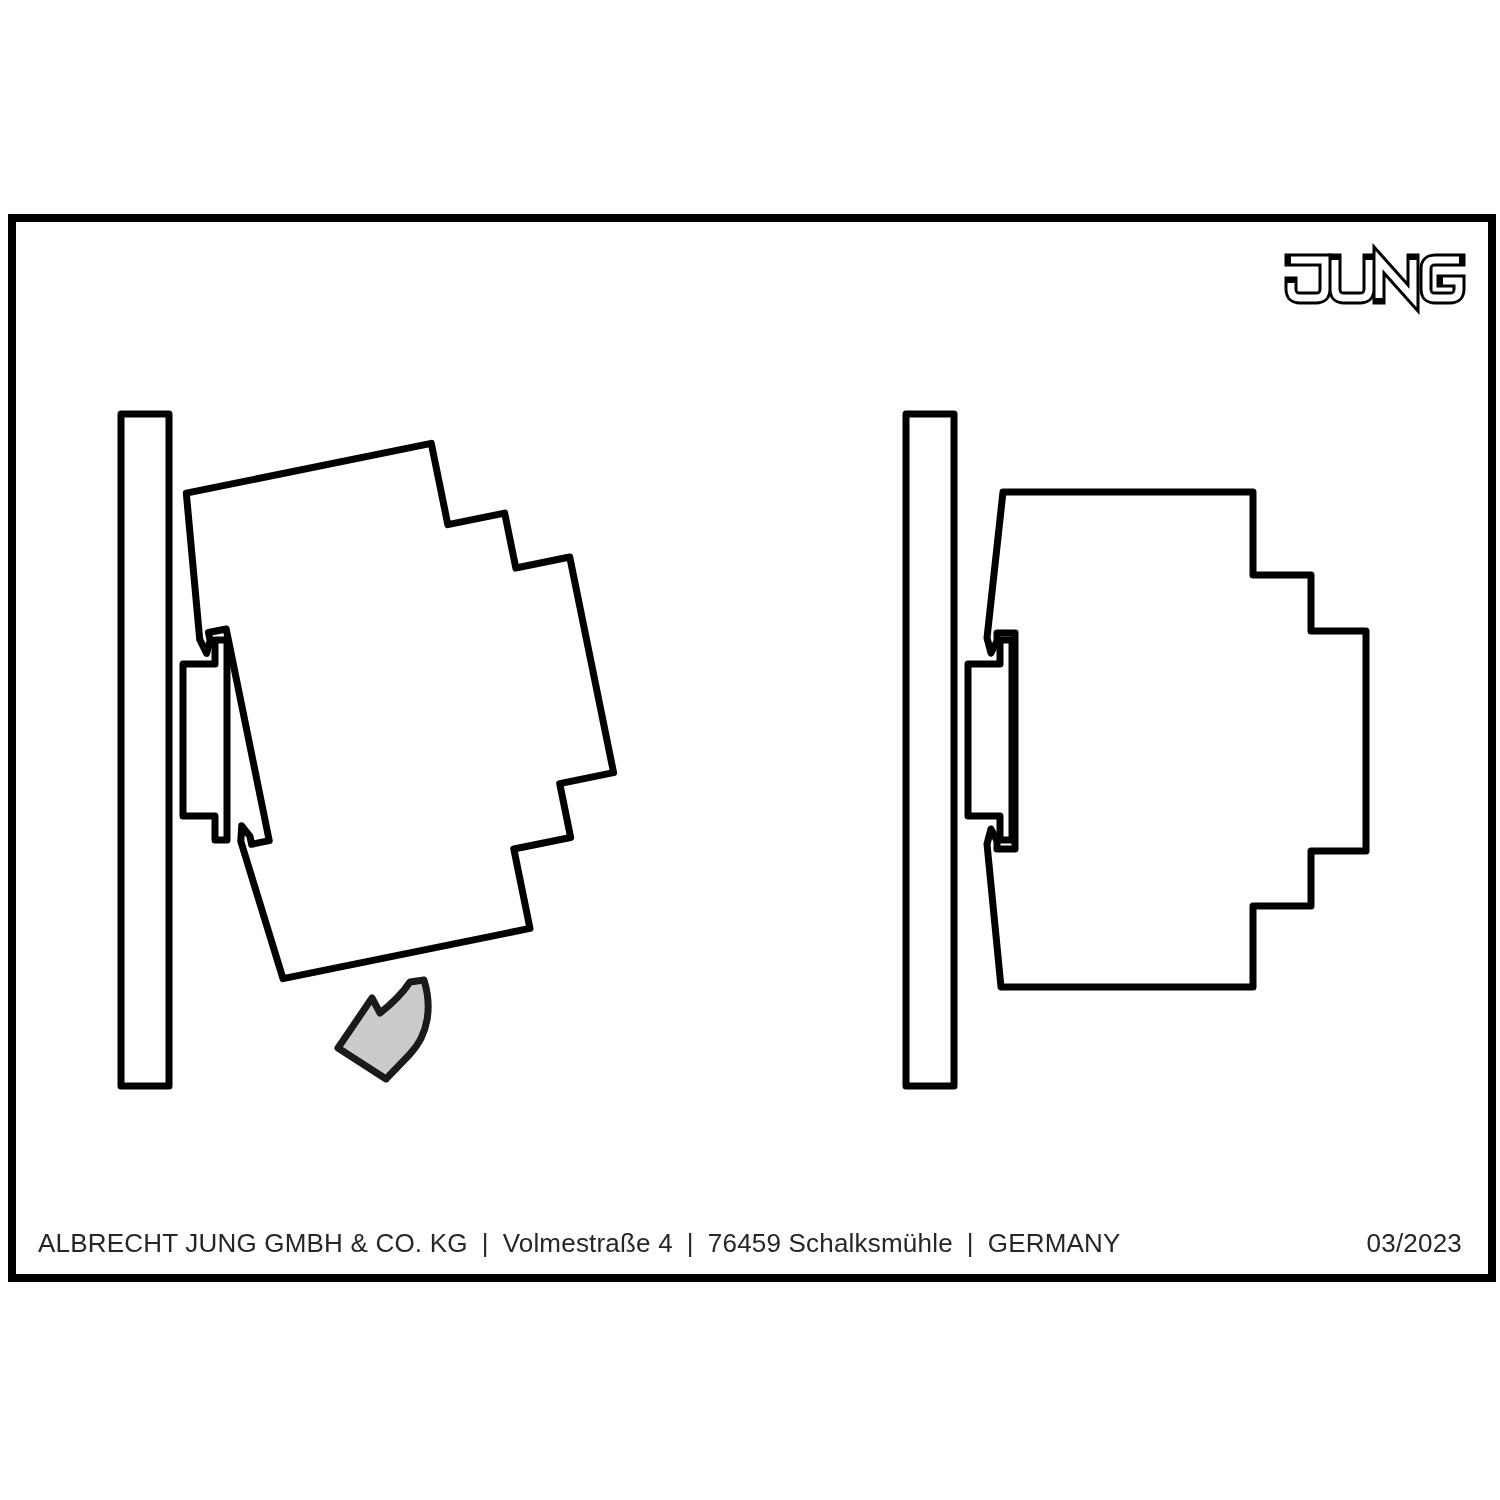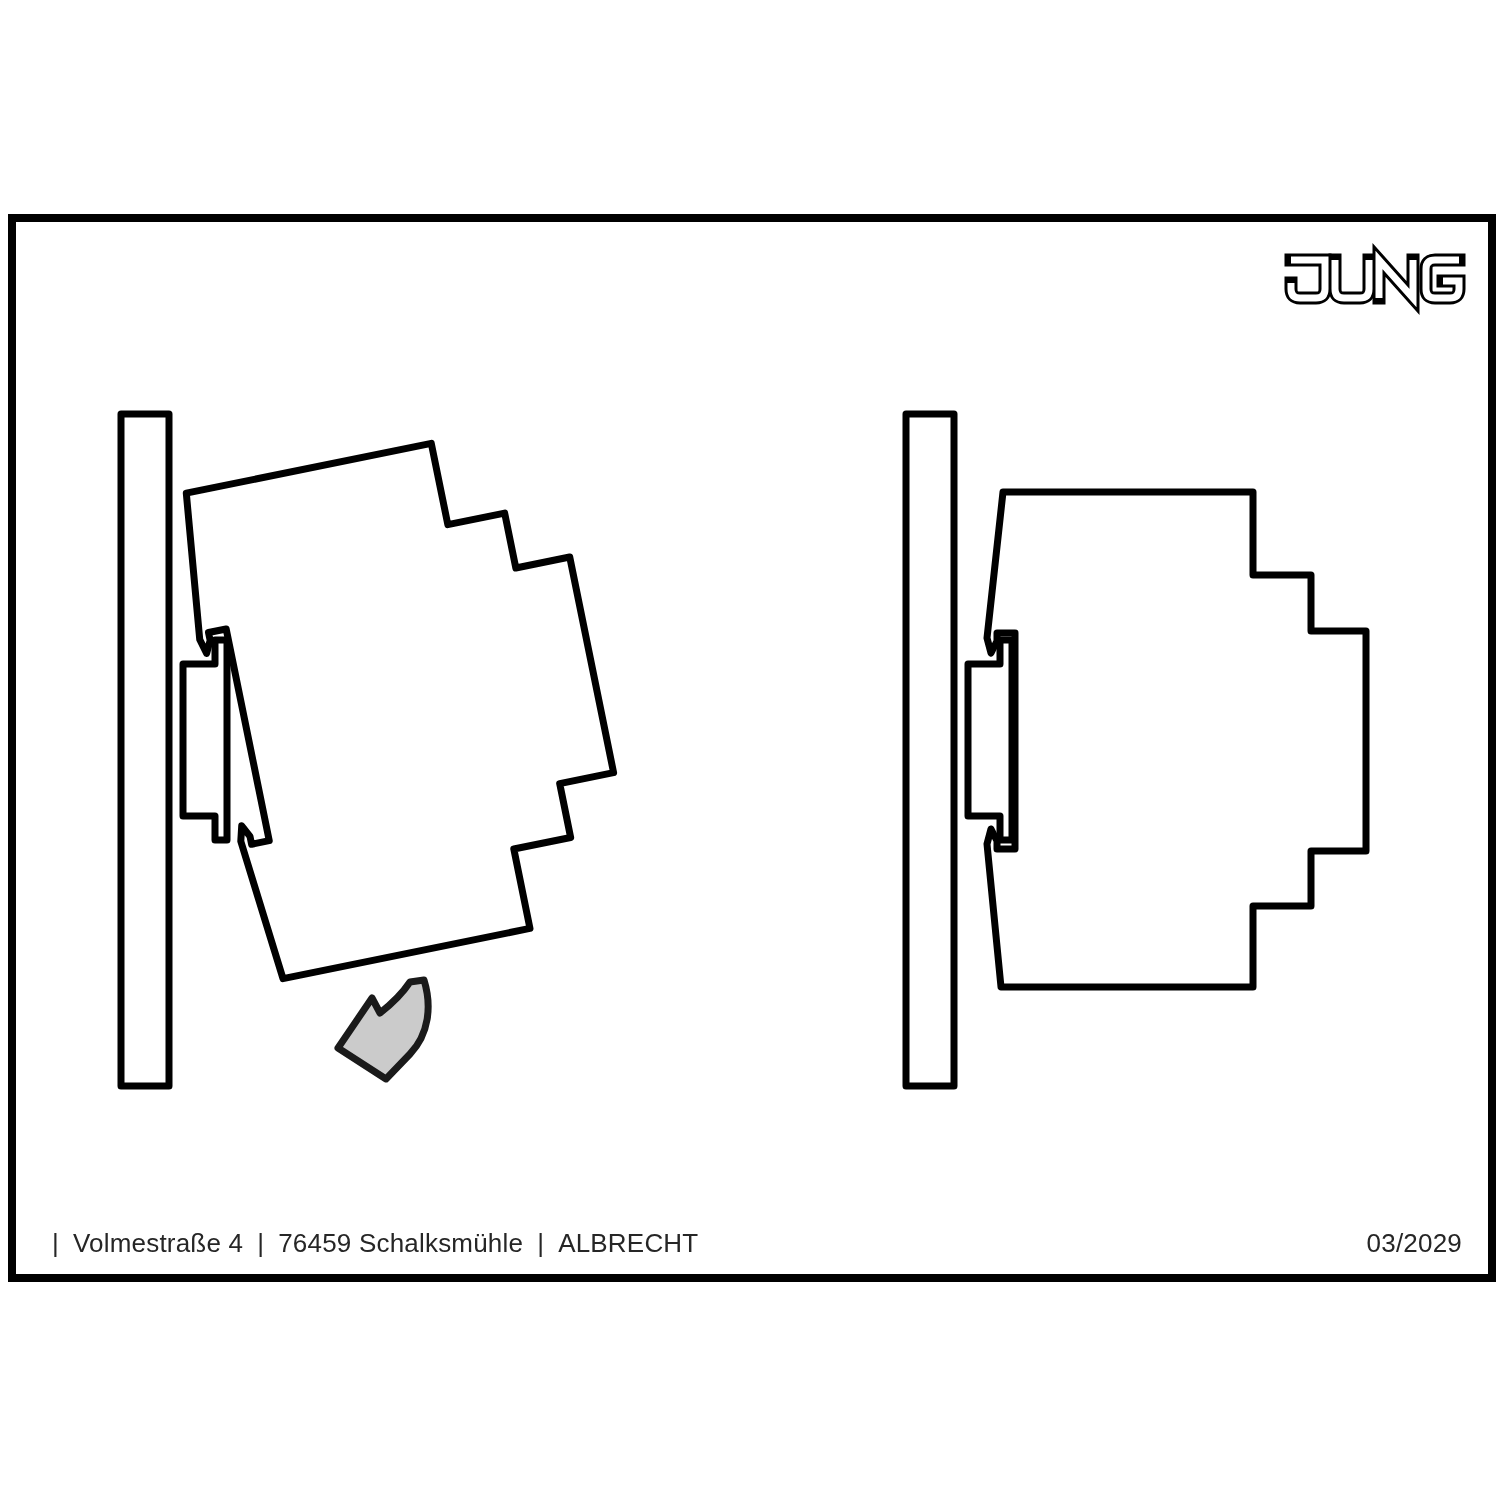--- a/index.html
+++ b/index.html
@@ -62,22 +62,23 @@
         <path class="logo-outer" d="M176 6 H152 Q143 6 143 15 V35 Q143 44 152 44 H167 Q176 44 176 35 V27 H160"></path>
         <path class="logo-inner" d="M8 6 H42 V35 Q42 44 33 44 H17 Q8 44 8 35 V29"></path>
         <path class="logo-inner" d="M52 6 V35 Q52 44 61 44 H77 Q86 44 86 35 V6"></path>
         <path class="logo-inner" d="M96 44 V6 L130 44 V6"></path>
         <path class="logo-inner" d="M176 6 H152 Q143 6 143 15 V35 Q143 44 152 44 H167 Q176 44 176 35 V27 H160"></path>
       </g>
     </g>
   </svg>
 
   <div class="footer">
+    <span>ALBRECHT JUNG GMBH &amp; CO. KG</span>
     <span class="sep">|</span>
     <span>Volmestraße 4</span>
     <span class="sep">|</span>
     <span>76459 Schalksmühle</span>
     <span class="sep">|</span>
-    <span>ALBRECHT</span>
-    <span class="issue">03/2029</span>
+    <span>GERMANY</span>
+    <span class="issue">03/2023</span>
   </div>
 
 </div>
 
 </body></html>

